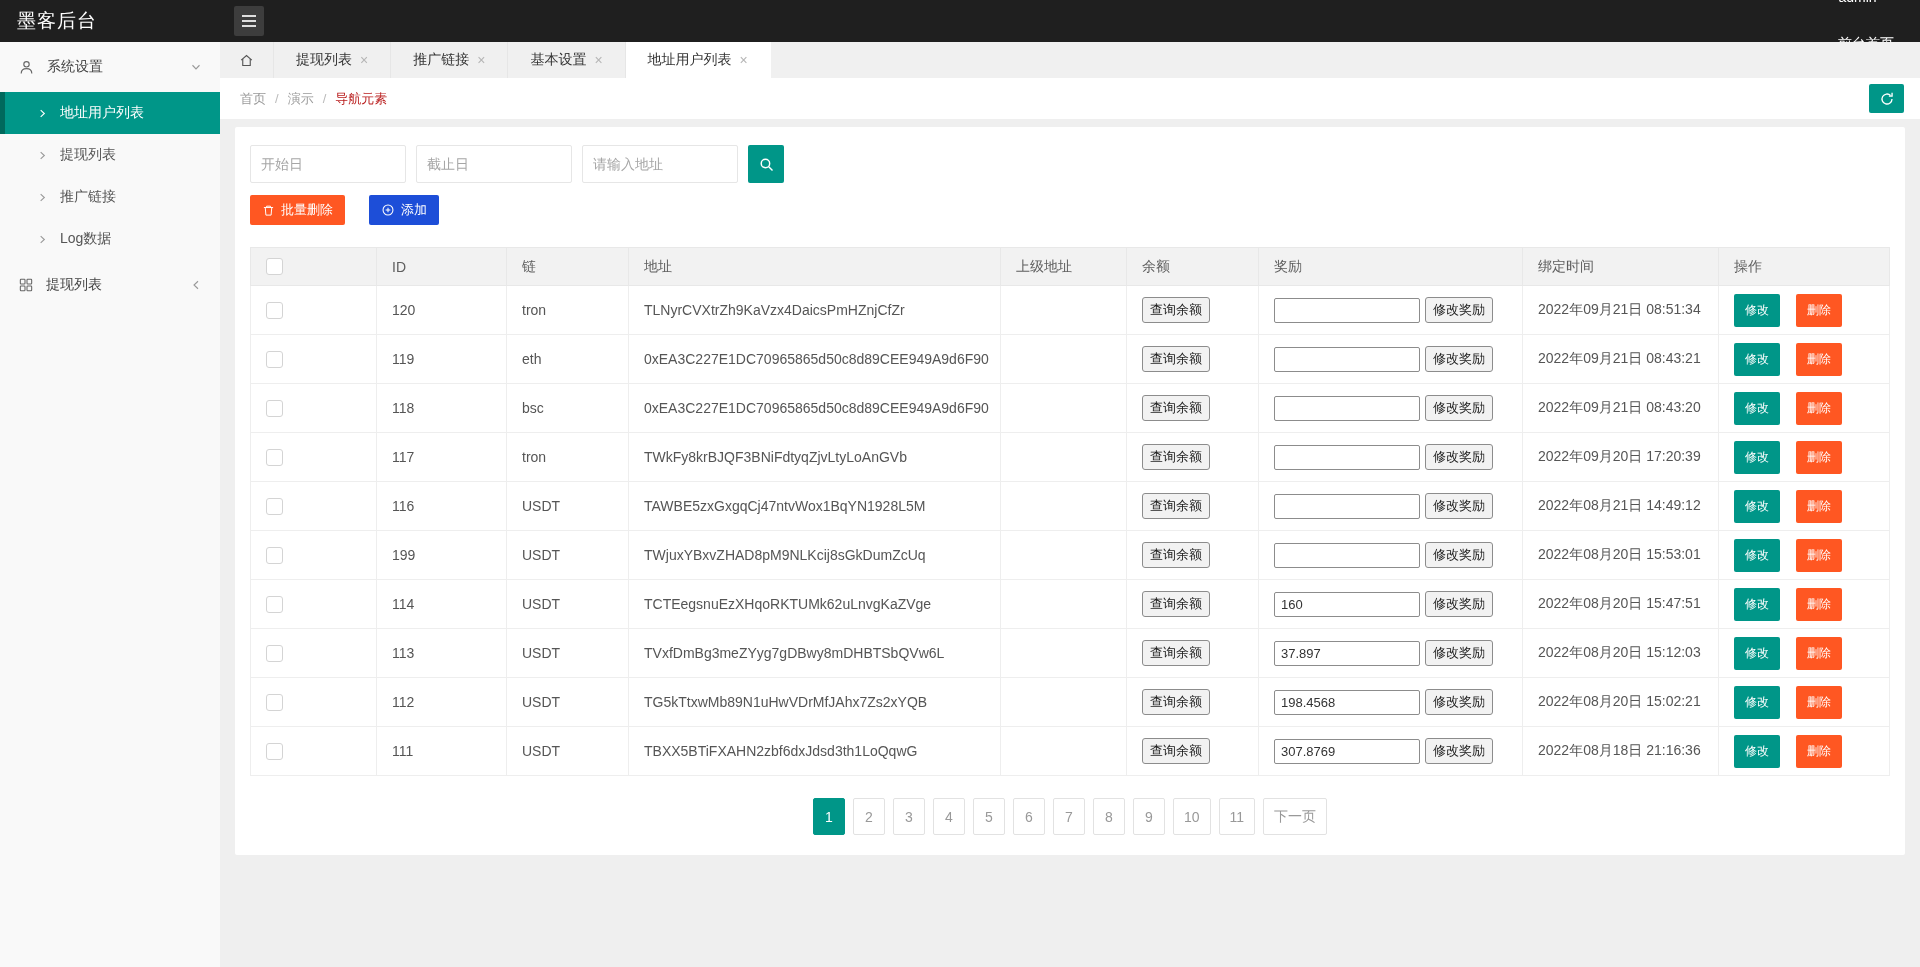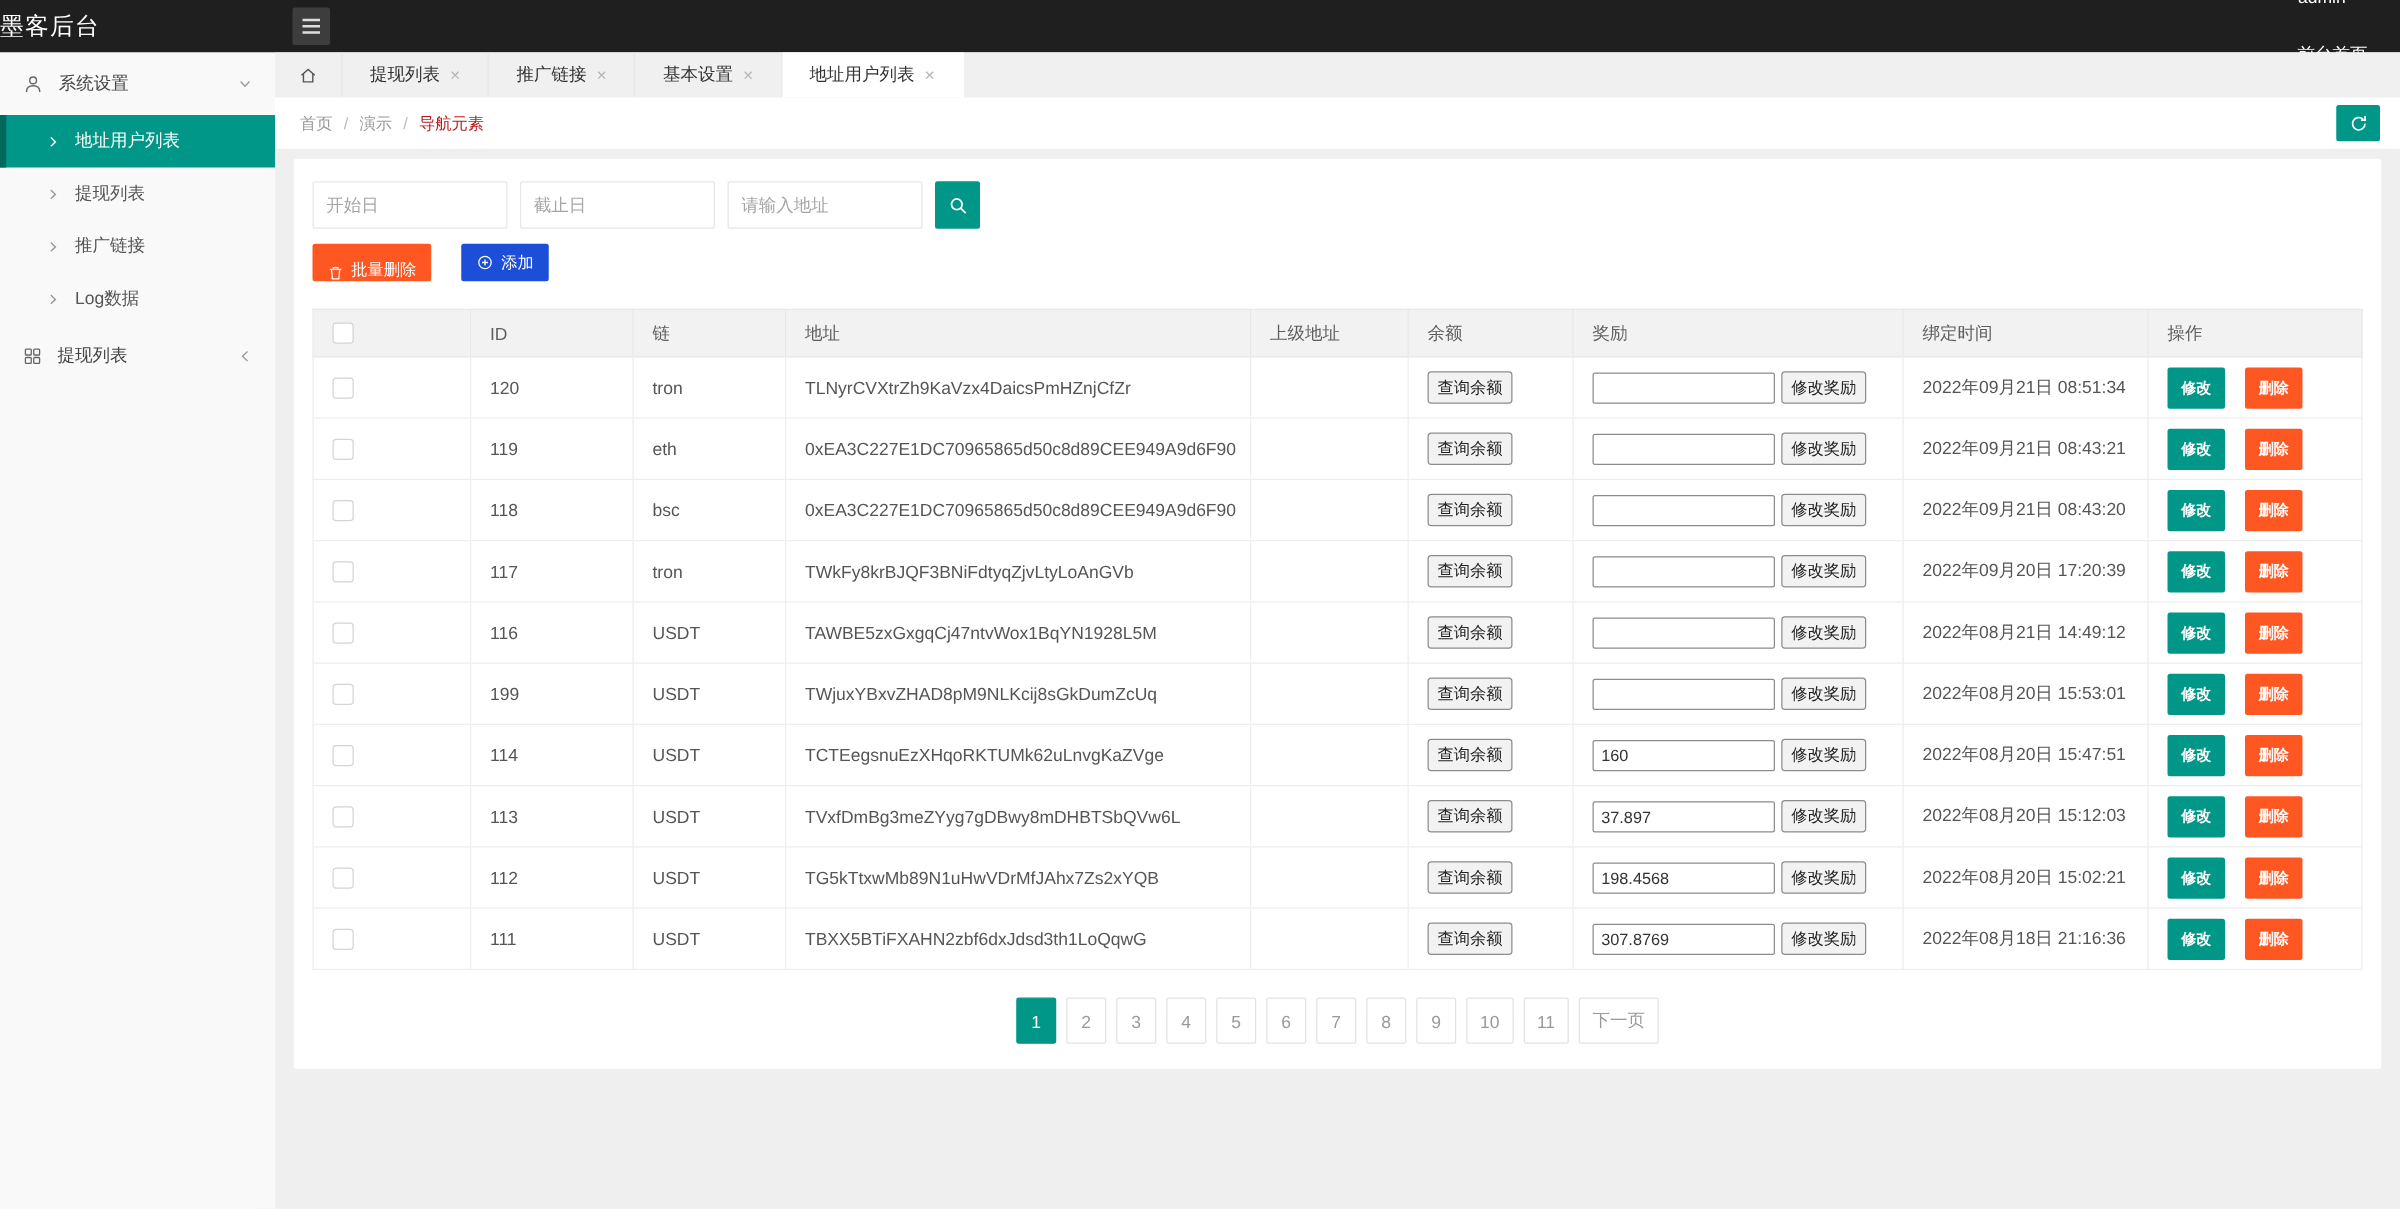--- a/index.html
+++ b/index.html
@@ -4,21 +4,21 @@
 <style>
   * { box-sizing: border-box; margin: 0; padding: 0; }
   html,body { width: 1920px; height: 967px; overflow: hidden; }
   body {
     font-family: "Liberation Sans", "DejaVu Sans", sans-serif;
     background: #efefef;
     color: #555;
   }
   
   .topbar { height: 42px; background: #1f1f1f; display: flex; align-items: center; color: #fff; }
-  .topbar-title { width: 220px; font-size: 19px; letter-spacing: 1px; }
+  .topbar-title { width: 220px; padding-left: 17px; font-size: 19px; letter-spacing: 1px; }
   .hamburger-btn { width: 30px; height: 30px; margin-left: 14px; background: #3d3d3d; border-radius: 2px;
                    display: flex; align-items: center; justify-content: center; cursor: pointer; }
   .hamb { display: flex; flex-direction: column; gap: 3px; }
   .hamb i { display: block; width: 14px; height: 2px; background: #dedede; }
   .topbar-right { margin-left: auto; display: flex; align-items: center; gap: 30px; padding-right: 26px; font-size: 14px; flex-direction: column; }
   .admin-menu { display: flex; align-items: center; gap: 7px; cursor: pointer; }
   .caret-down { width: 0; height: 0; border-left: 5px solid transparent; border-right: 5px solid transparent; border-top: 6px solid #fff; }
   .front-link { cursor: pointer; }
   
   .app { display: flex; height: 925px; }
@@ -55,36 +55,36 @@
   .filter-row { display: flex; gap: 10px; margin-bottom: 10px; }
   .filter-input { width: 156px; height: 38px; border: 1px solid #e6e6e6; border-radius: 2px; padding: 0 10px;
                   font-size: 14px; color: #666; outline: none; font-family: inherit; background: #fff; }
   .filter-input::placeholder { color: #a6a6a6; }
   .search-btn { width: 36px; height: 38px; background: #009688; border: none; border-radius: 2px;
                 display: flex; align-items: center; justify-content: center; cursor: pointer; }
   .toolbar-row { display: flex; gap: 24px; margin: 12px 0 22px 0; }
   .btn { height: 30px; display: inline-flex; align-items: center; gap: 6px; padding: 0 12px; border: none;
          border-radius: 2px; color: #fff; font-size: 13px; cursor: pointer; font-family: inherit; }
   .btn .icon { display: flex; }
-  .btn-danger { background: #ff5722; align-items: flex-end; }
+  .btn-danger { background: #ff5722; }
   .btn-add { background: #1d4ed8; }
   
   table.data-table { width: 100%; border-collapse: collapse; table-layout: fixed; }
   .data-table th { background: #f2f2f2; color: #5e5e5e; font-weight: normal; font-size: 14px; text-align: left;
                    height: 38px; padding: 0 15px; border: 1px solid #e8e8e8; }
   .data-table td { height: 49px; padding: 0 15px; font-size: 14px; color: #555; border: 1px solid #eeeeee;
                    background: #fff; overflow: hidden; white-space: nowrap; }
   .cb { display: inline-block; width: 17px; height: 17px; background: #fff; border: 1px solid #d4d4d4; border-radius: 3px;
         vertical-align: middle; cursor: pointer; }
   .native-btn { font-family: inherit; font-size: 13px; color: #222; background: #f2f2f2; border: 1px solid #8c8c8c;
                 border-radius: 3px; padding: 3px 7px; cursor: pointer; vertical-align: middle; }
   .reward-input { width: 146px; height: 25px; border: 1px solid #8c8c8c; border-radius: 2px; padding: 0 6px;
                   font-size: 13px; color: #333; outline: none; vertical-align: middle; margin-right: 5px; font-family: inherit; }
   .btn-sm { border: none; border-radius: 2px; color: #fff; font-size: 12px; padding: 8px 11px; cursor: pointer;
-            font-family: inherit; margin-right: 16px; font-weight: bold; }
+            font-family: inherit; margin-right: 16px; }
   .btn-edit { background: #009688; }
   .btn-del { background: #ff5722; margin-right: 0; text-align: center; }
   
   .pagination { display: flex; justify-content: center; gap: 8px; margin-top: 22px; }
   .page-btn { min-width: 32px; height: 37px; display: flex; align-items: center; justify-content: center;
               border: 1px solid #e2e2e2; border-radius: 2px; background: #fff; color: #999; font-size: 14px;
               padding: 0 10px; cursor: pointer; }
   .page-btn.active { background: #009688; border-color: #009688; color: #fff; }
 </style>
 </head>

